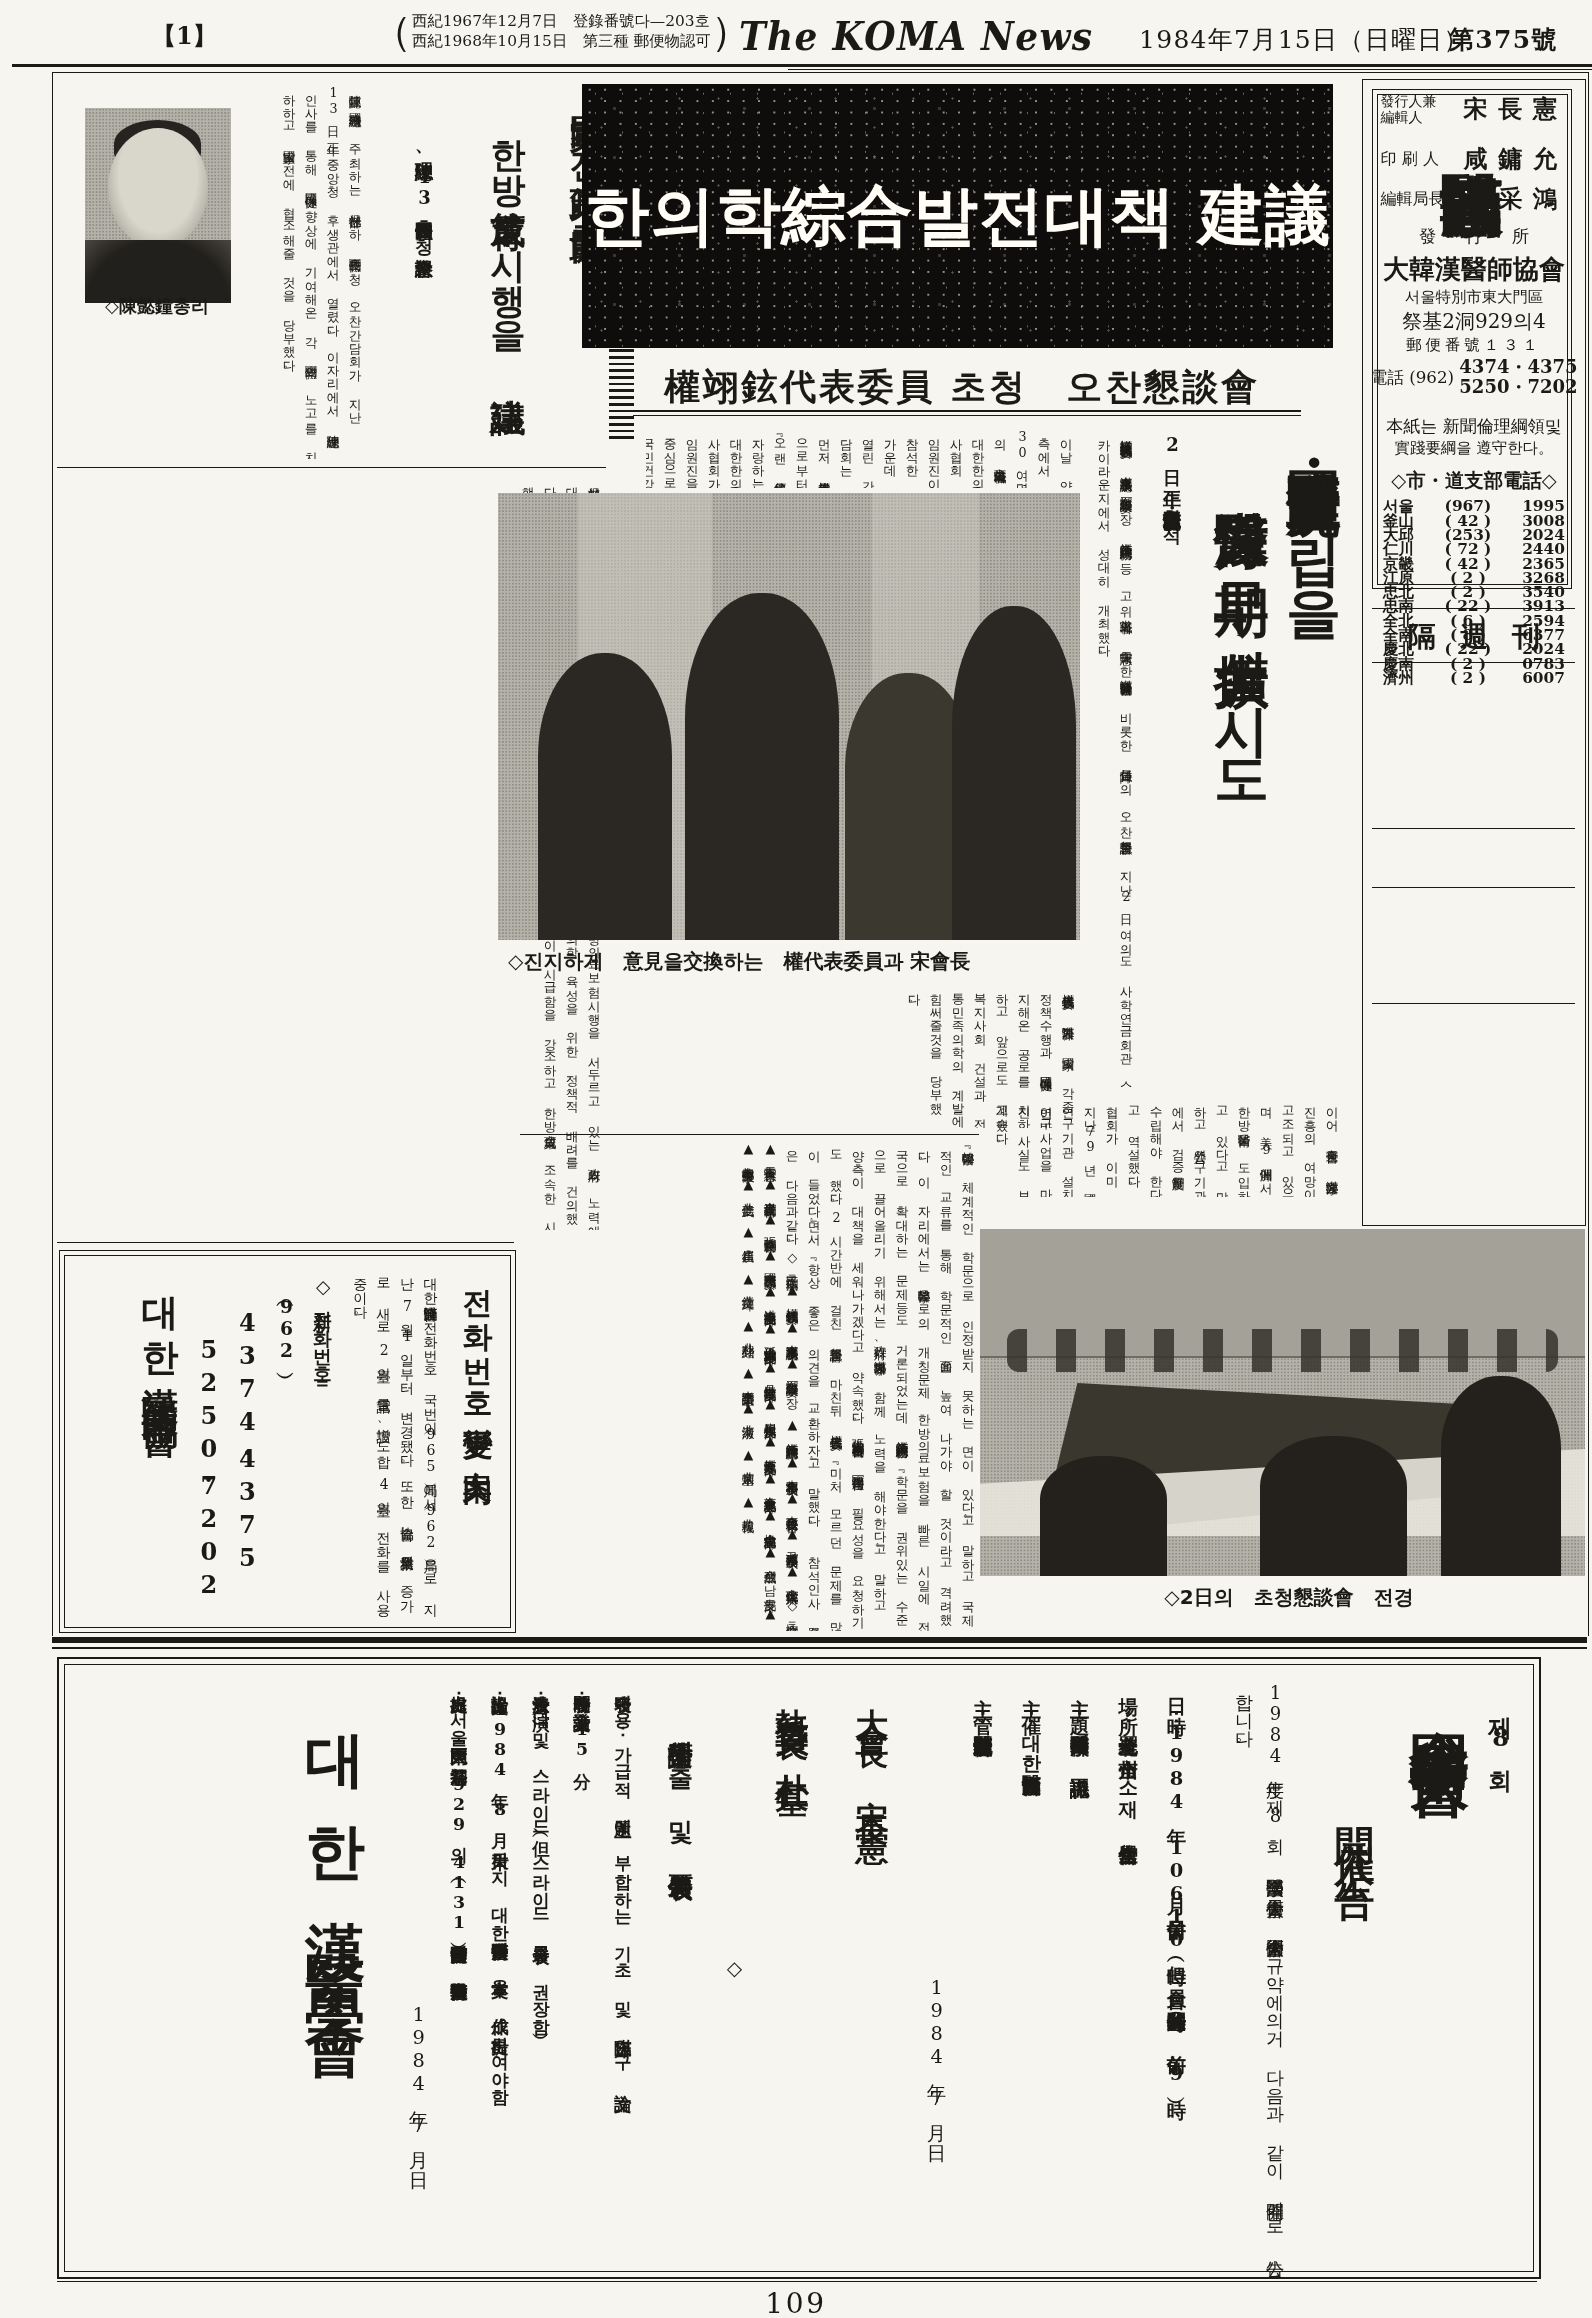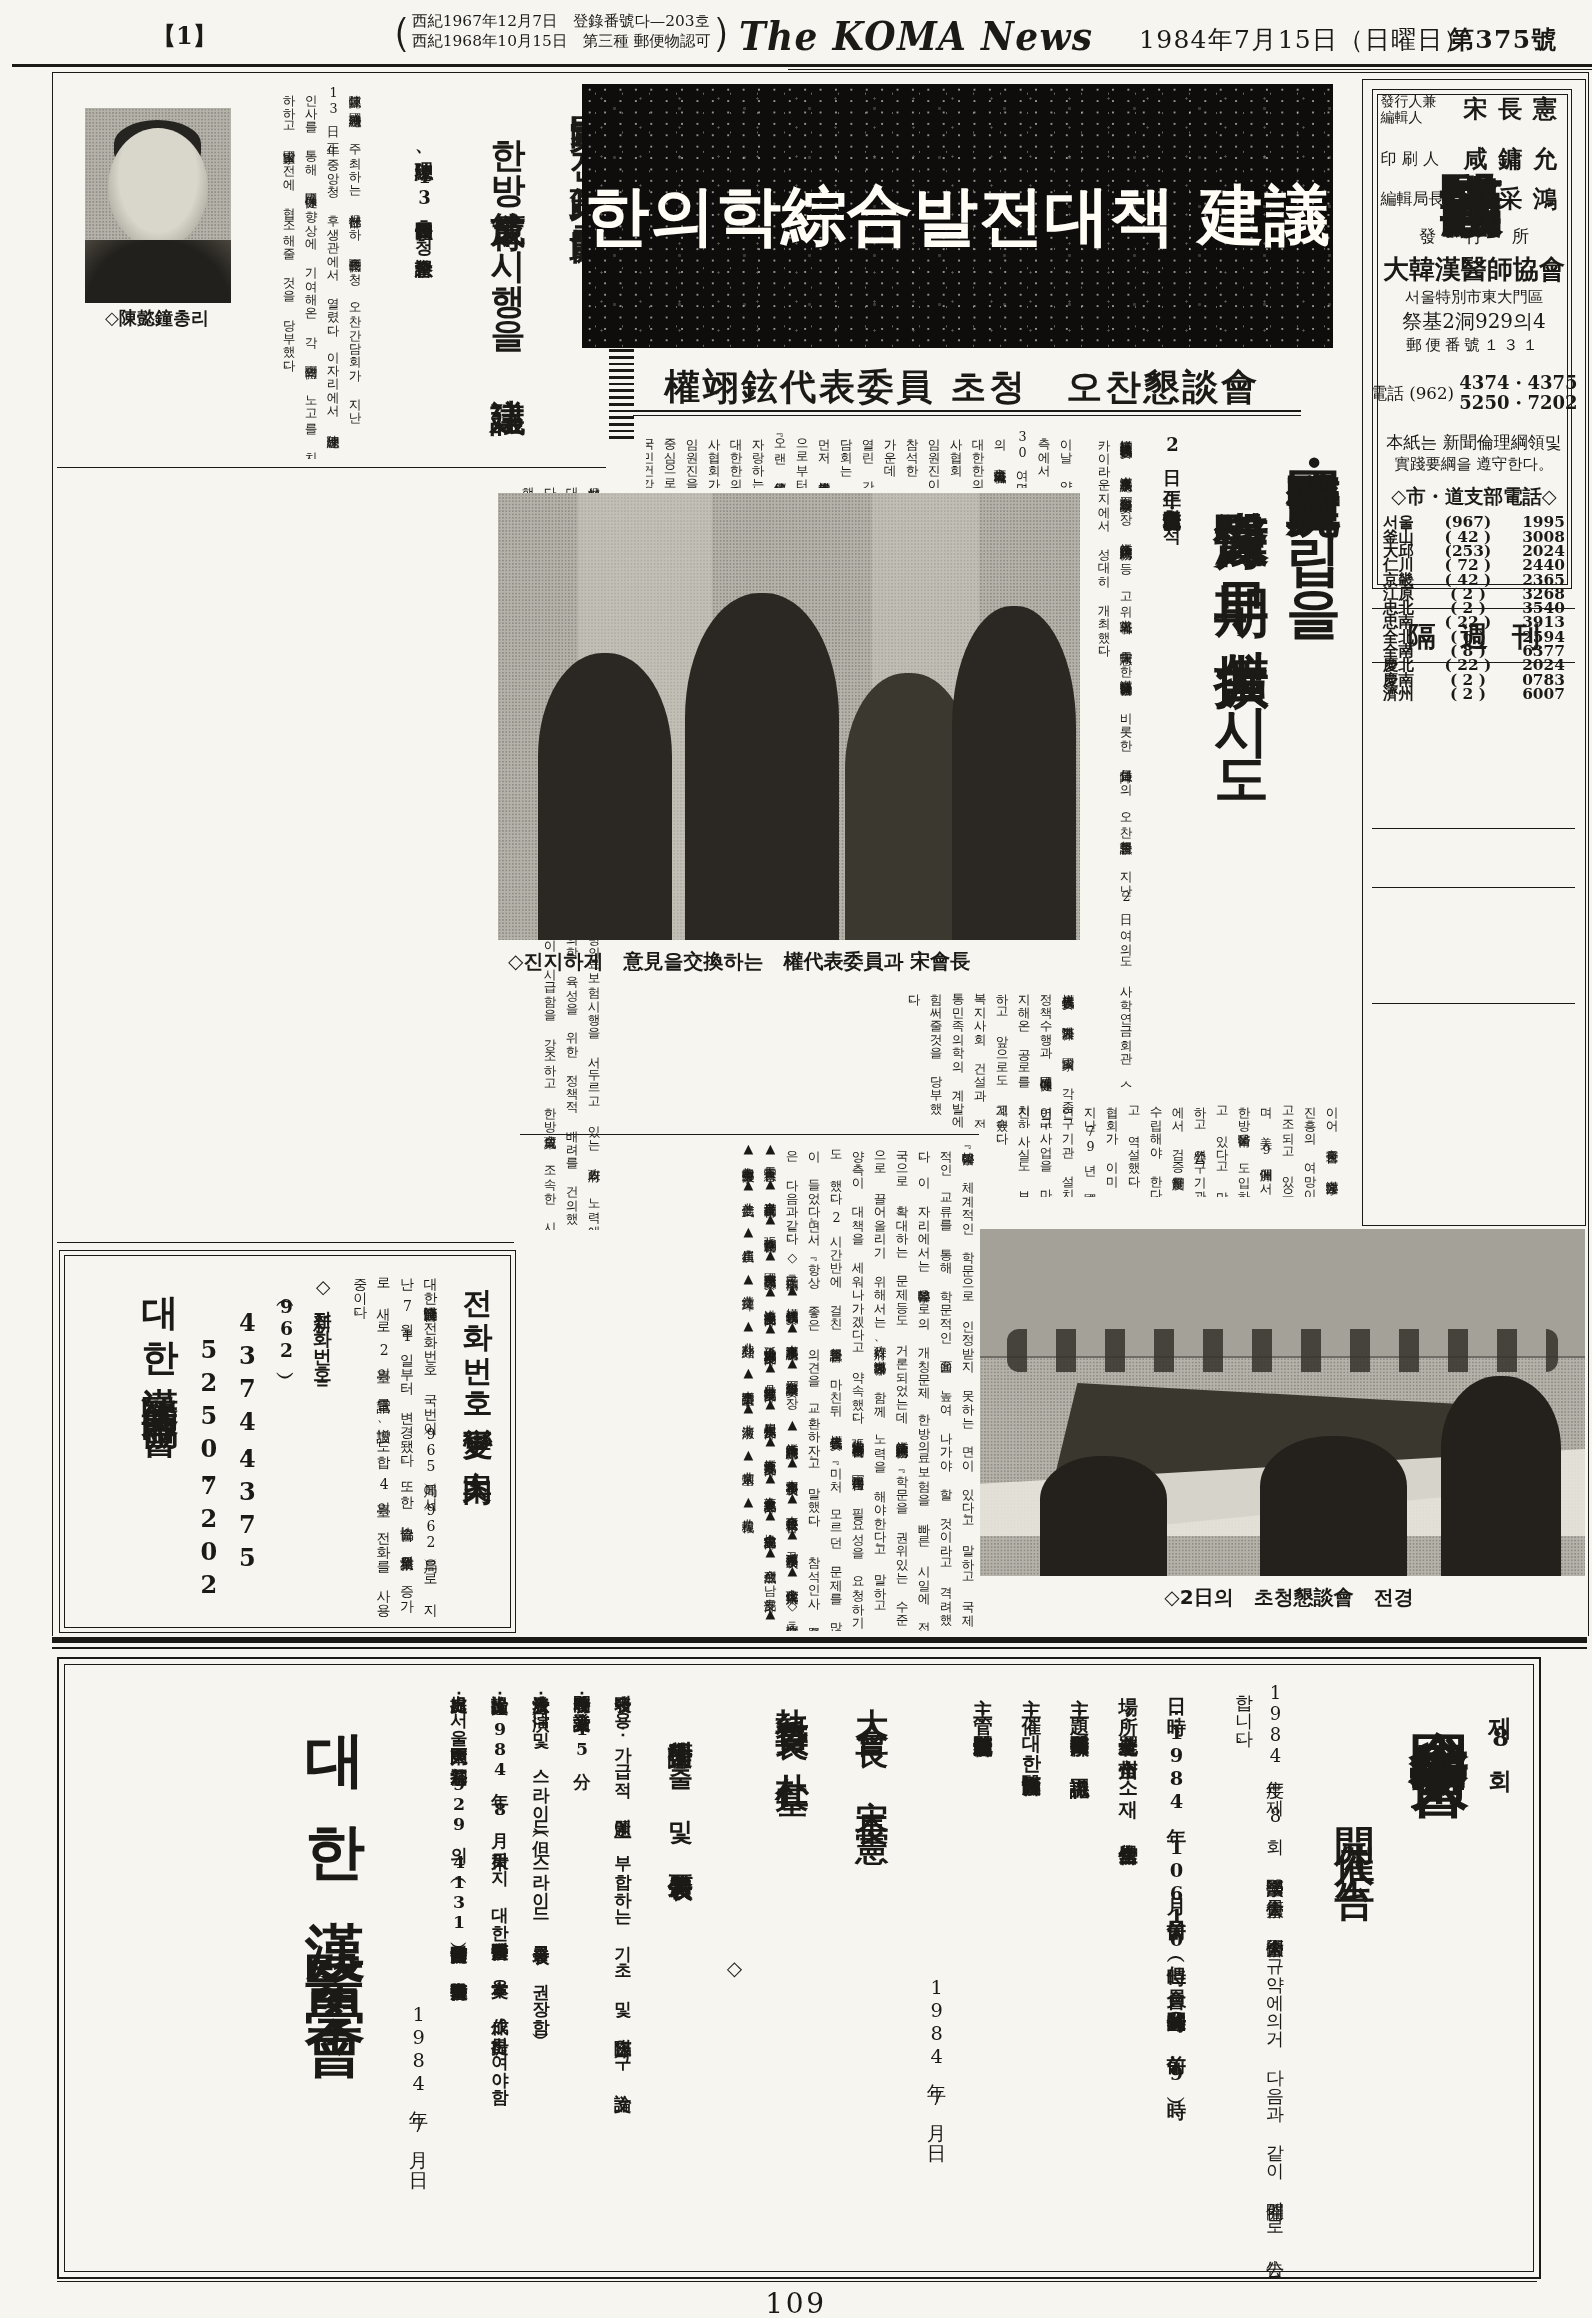--- a/index.html
+++ b/index.html
@@ -122,21 +122,21 @@
   <div class="rule" style="left:12px;top:64px;width:1580px;height:2.7px;"></div>
   <div class="rule" style="left:788px;top:69px;width:804px;height:1.3px;"></div>
 
   <div class="abs top-frame" style="left:52px;top:72px;width:1535px;height:1563px;"></div>
 
   <div class="abs photo" style="left:85px;top:108px;width:146px;height:195px;">
     <div class="portrait-hair"></div>
     <div class="portrait-face"></div>
     <div class="portrait-suit"></div>
   </div>
-  <div class="abs caption sans ctr" style="left:69px;top:306px;width:176px;font-size:18px;">◇陳懿鐘총리</div>
+  <div class="abs caption sans ctr" style="left:69px;top:294px;width:176px;font-size:18px;">◇陳懿鐘총리</div>
 
   <div class="abs v body-col" style="left:235px;top:85px;width:131px;height:374px;">陳懿鍾 國務總理가 주최하는 保社部산하 團體長초청 오찬간담회가 지난 13日 正午 중앙청 후생관에서 열렸다。이자리에서 陳總理는 인사를 통해 國民保健 향상에 기여해온 각 團體의 노고를 치하하고 國家발전에 협조해줄 것을 당부했다。</div>
 
   <div class="abs v hl-left" style="left:537px;top:89px;width:68px;height:350px;">〝國家발전政策 協助를〞</div>
   <div class="abs v hl-left" style="left:458px;top:114px;width:68px;height:350px;">한방育成策 시행을 建議</div>
   <div class="abs v hl-sub" style="left:393px;top:148px;width:41px;height:318px;">陳總理、13日團體長초청懇談會</div>
   <div class="abs hatch" style="left:609px;top:155px;width:25px;height:287px;"></div>
 
   <div class="rule" style="left:57px;top:467px;width:549px;height:1.3px;"></div>
   <div class="abs v body-col" style="left:60px;top:477px;width:545px;height:753px;">保社部산하 團體長이 모두 참석한 이날 오찬懇談會에 대한漢醫師協會에서는 宋長憲會長이 참석、한방의료보험시행을 서두르고 있는 政府의 노력에 대해 사의를 표하고 국립 교육기관과 연구기관의 설치 등 한의학 육성을 위한 정책적 배려를 건의했다。한방의료는 전문지식이기 때문에 무엇보다도 전문인력의 양성이 시급함을 강조하고 한방育成策의 조속한 시행과 의료보험 확대에 漢方醫界도 적극 협조할 것을 다짐했다。</div>
@@ -209,21 +209,21 @@
       <span class="mast-label" style="font-size:16px;">編輯局長</span>
       <span class="mast-name">潘采鴻</span>
     </div>
     <div class="rule" style="left:9.3px;top:807px;width:203px;height:1.3px;"></div>
 
     <div class="ctr" style="margin-top:9.3px;font-size:17.4px;letter-spacing:29px;text-indent:29px;">發行所</div>
     <div class="ctr" style="margin-top:4px;font-size:26px;font-weight:900;">大韓漢醫師協會</div>
     <div class="ctr" style="margin-top:0;font-size:15.4px;">서울特別市東大門區</div>
     <div class="ctr" style="font-size:20px;">祭基2洞929의4</div>
     <div class="ctr" style="font-size:15.4px;letter-spacing:4px;">郵便番號１３１</div>
-    <div style="display:flex;justify-content:center;align-items:center;gap:5.3px;margin-top:17px;">
+    <div style="display:flex;justify-content:center;align-items:center;gap:5.3px;margin-top:1px;">
       <span style="font-size:16.7px;">電話 (962)</span>
       <span style="font-size:18px;font-weight:700;line-height:20px;">
         <span>4374・4375</span><br><span>5250・7202</span>
       </span>
     </div>
     <div class="ctr" style="margin-top:18px;font-size:17px;">本紙는 新聞倫理綱領및</div>
     <div class="ctr" style="font-size:15.4px;">實踐要綱을 遵守한다。</div>
     <div class="rule" style="left:9.3px;top:923px;width:203px;height:1.3px;"></div>
 
     <div class="ctr" style="margin-top:8px;font-size:19.4px;font-weight:700;">◇市・道支部電話◇</div>

